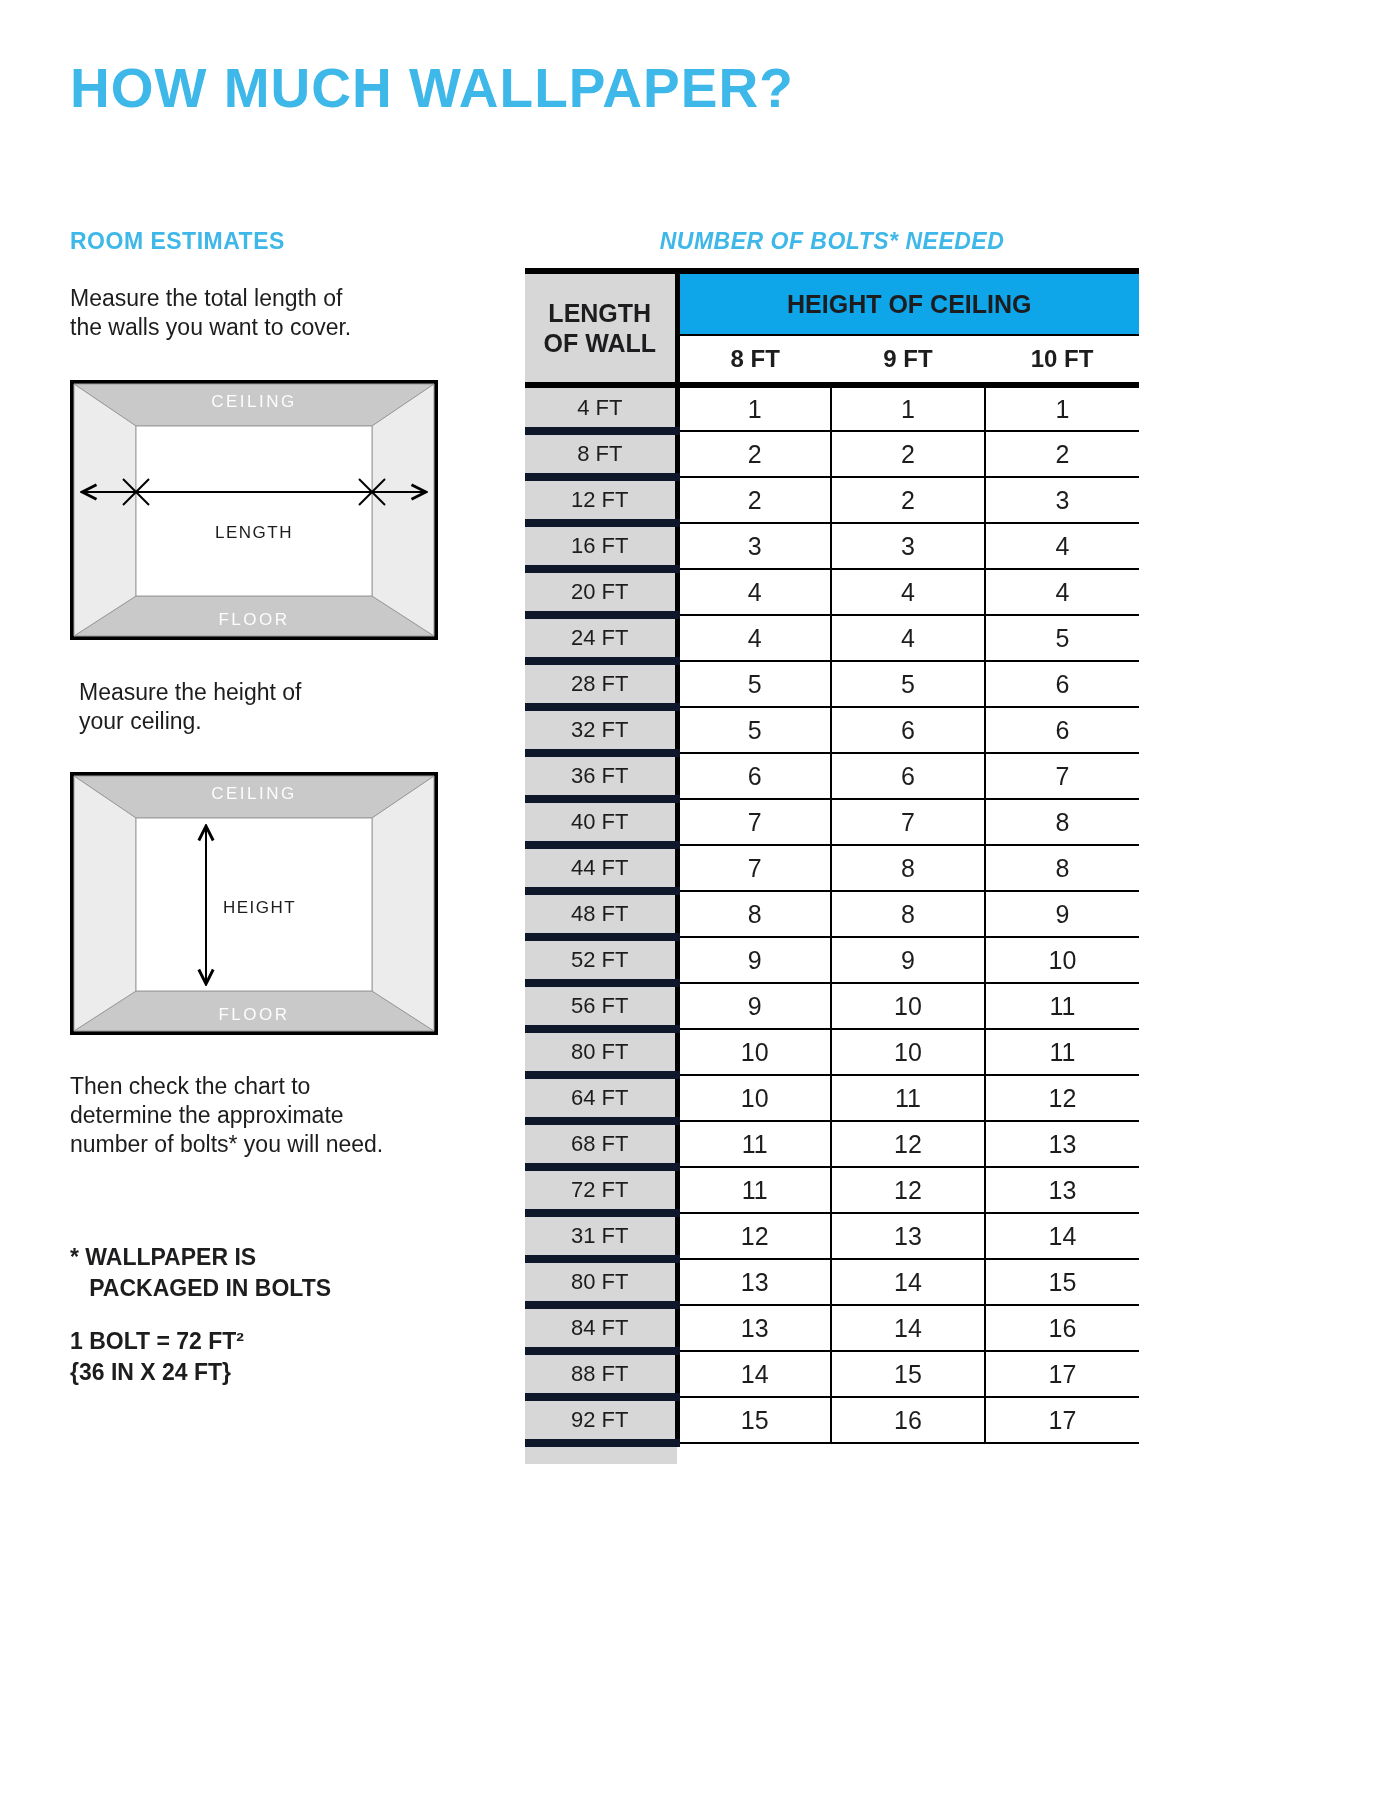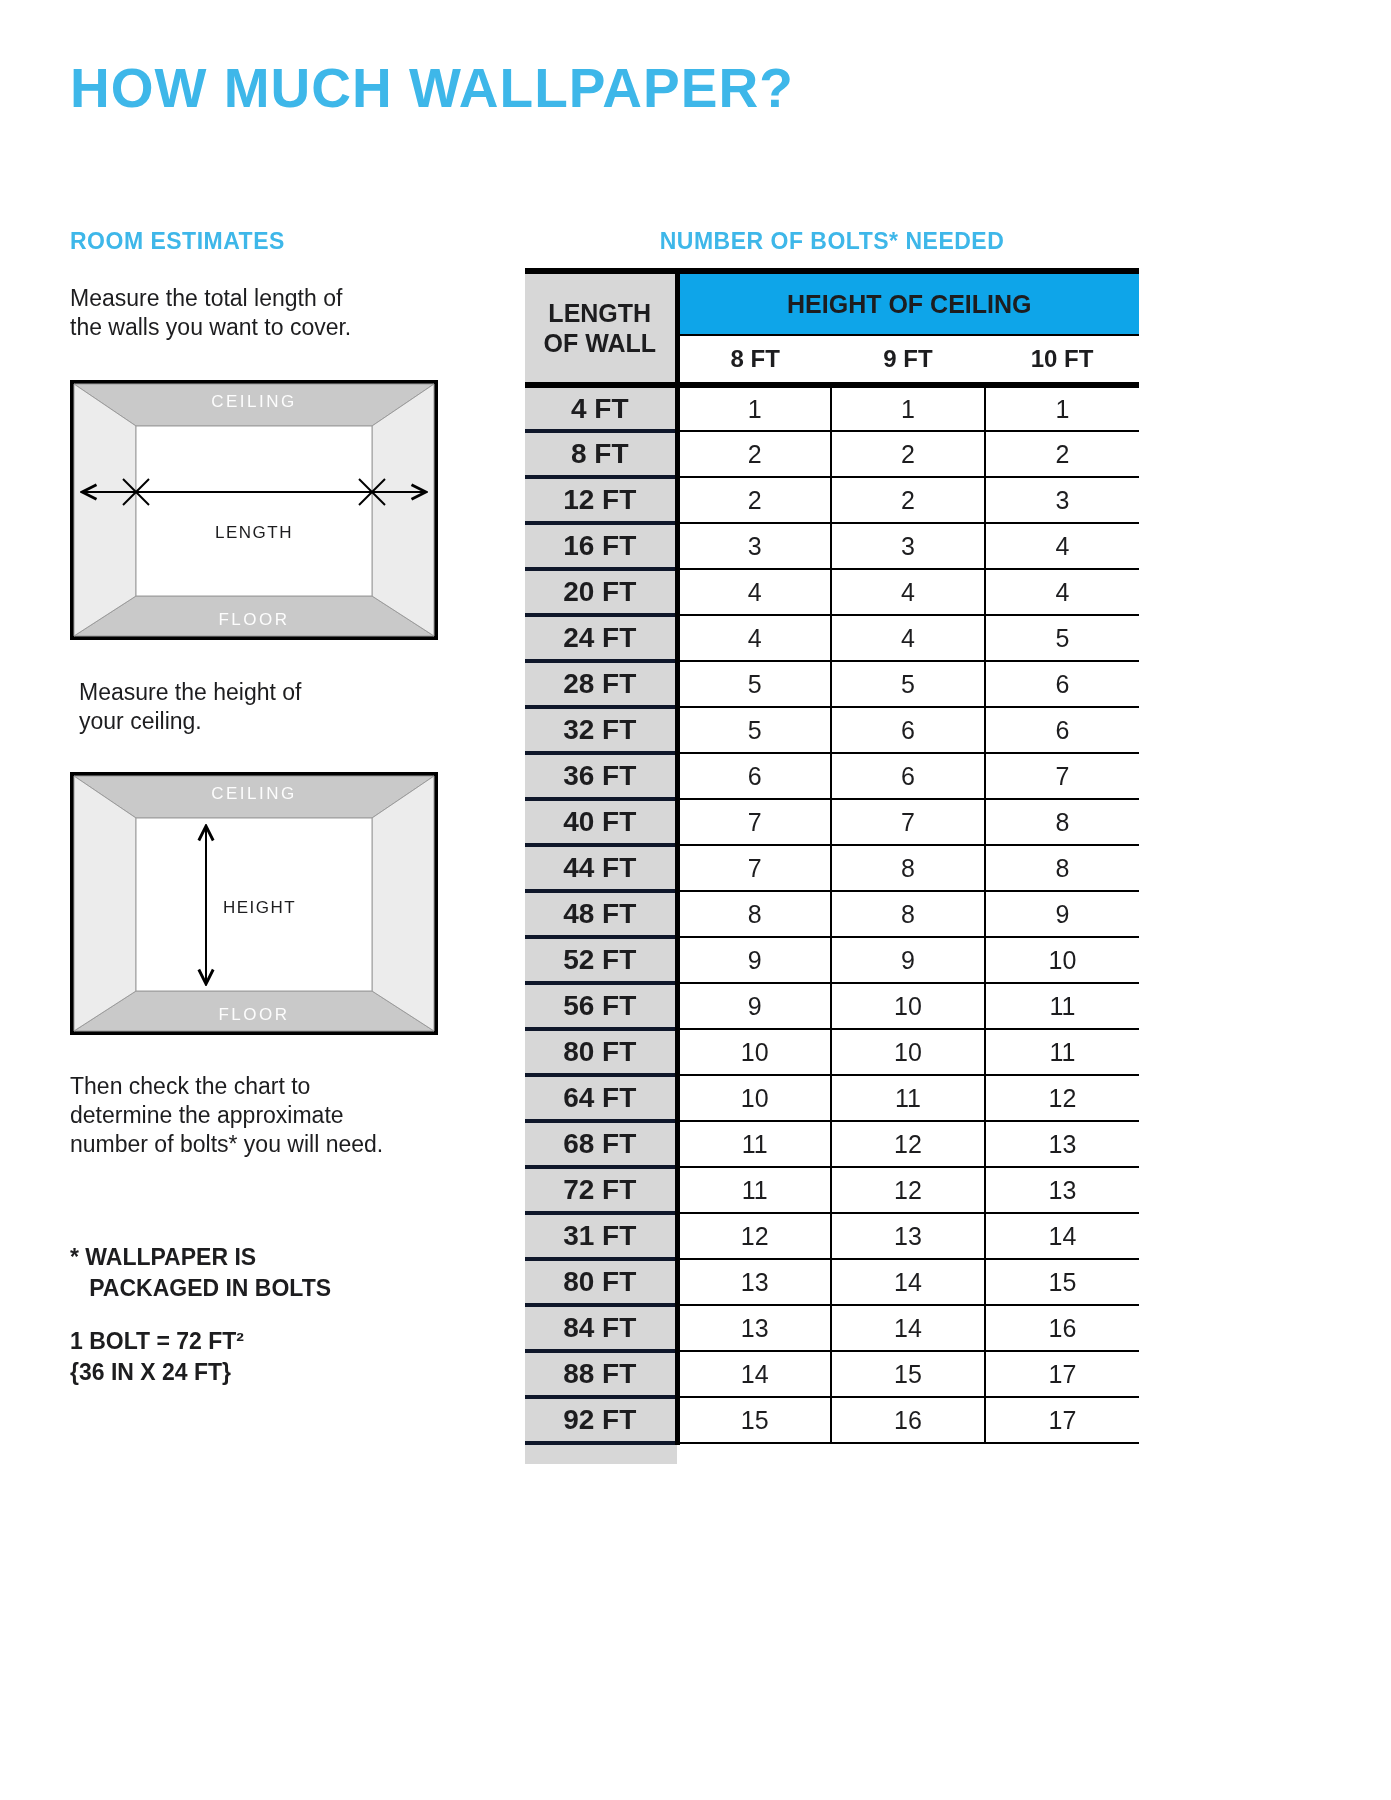--- a/index.html
+++ b/index.html
@@ -20,21 +20,21 @@
   .title {
     position: absolute; left: 70px; top: 56px;
     font-size: 55px; font-weight: bold; color: var(--accent);
     letter-spacing: 1px; margin: 0;
   }
   .section-heading {
     font-size: 23px; font-weight: bold; color: var(--accent);
     letter-spacing: 0.5px; margin: 0;
   }
   #room-heading { position: absolute; left: 70px; top: 228px; }
-  #table-heading { position: absolute; left: 525px; top: 228px; width: 614px; text-align: center; }
+  #table-heading { position: absolute; left: 525px; top: 228px; width: 614px; text-align: center; font-style: italic; }
   .para {
     position: absolute; left: 70px; font-size: 23px; line-height: 29px;
     white-space: pre-line; margin: 0;
   }
   #para-length { top: 284px; }
   #para-height { top: 678px; margin-left: 9px; }
   #para-chart  { top: 1072px; }
   .diagram { position: absolute; left: 70px; }
   #diagram-length { top: 380px; }
   #diagram-height { top: 772px; }
@@ -73,22 +73,22 @@
     font-size: 25px; font-weight: bold; height: 64px; background: #0ea5e9;
   }
   .sub-hdr {
     border-bottom: 6px solid #000;
     font-size: 24px; font-weight: bold; height: 50px; background: #fff;
   }
   tbody tr { height: 46px; }
   .row-label {
     background: var(--cellgray);
     border-right: 5px solid #000;
-    border-bottom: 4px solid #0f172a;
-    font-size: 28px; font-weight: bold;
+    border-bottom: 8px solid #0f172a;
+    font-size: 22px; font-weight: normal;
   }
   .cell { border: 2px solid #000; font-size: 25px; background: #fff; }
   .cell:last-child { border-right: none; }
   .ghost-row { height: 21px; }
   .ghost-label { background: var(--cellgray); border: none; }
   .ghost-cell { border: none; background: #fff; }
 </style>
 </head>
 <body>
 

